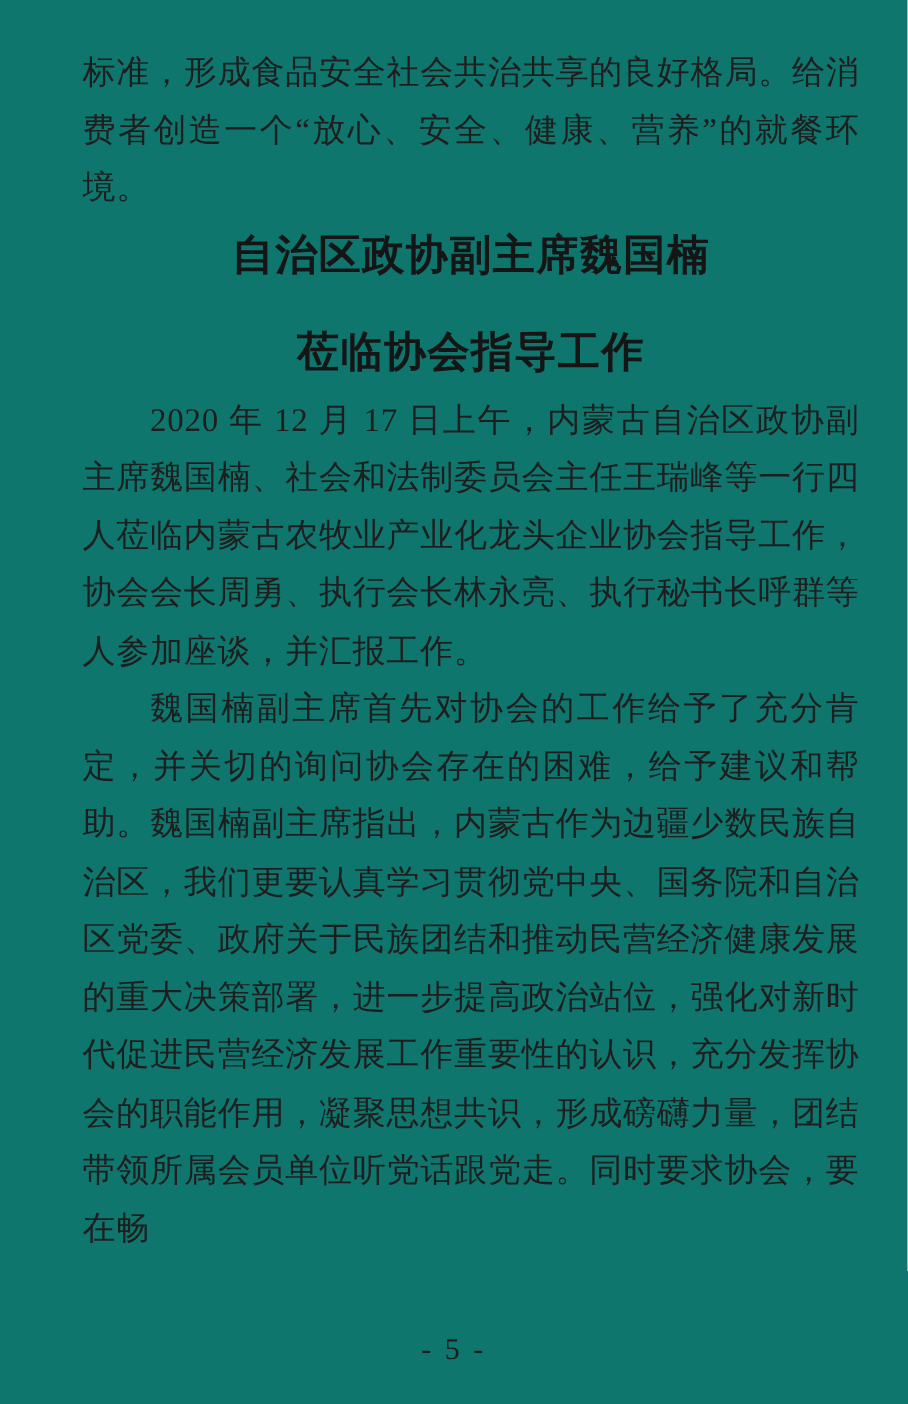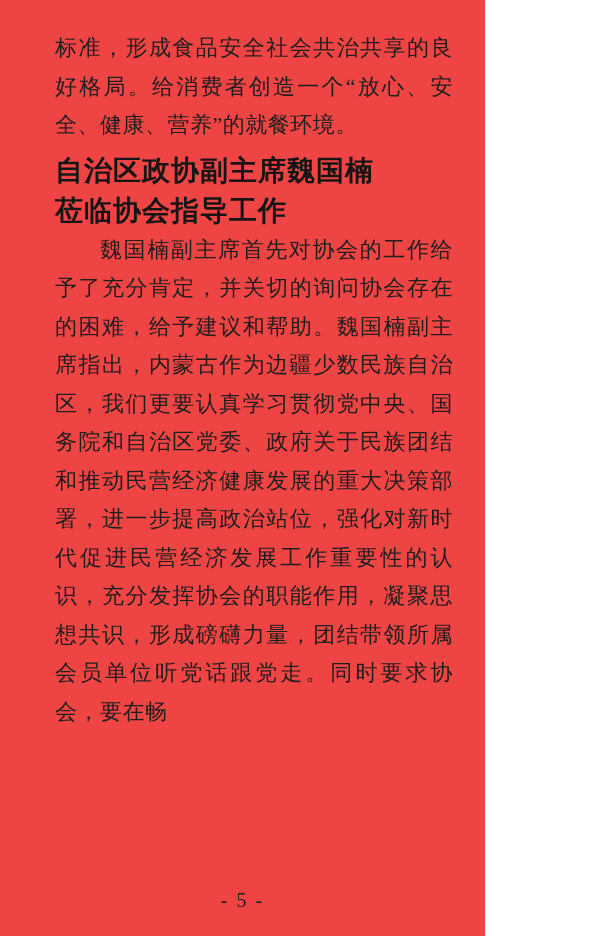--- a/index.html
+++ b/index.html
@@ -2,24 +2,24 @@
 <html><head>
 <meta charset="utf-8">
 <style>
   html, body {
     margin: 0;
     padding: 0;
     background: #ffffff;
   }
   .page {
     position: relative;
-    width: 485px;
+    width: 605px;
     height: 936px;
     box-sizing: border-box;
-    background: #ef4444;
+    background: #0f766e;
     padding: 29px 32px 0 55px;
     overflow: hidden;
     font-family: "Liberation Serif", "DejaVu Serif", serif;
     color: #1e1e1e;
   }
   .body-par {
     margin: 0;
     font-size: 22px;
     line-height: 38.5px;
     text-align: justify;
@@ -32,30 +32,32 @@
   .source-line {
     margin: 0;
     font-size: 22px;
     line-height: 38.5px;
     text-align: right;
     padding-right: 2px;
     letter-spacing: 0.5px;
   }
   .doc-title {
     margin: 0;
+    text-align: center;
     font-size: 28px;
     font-weight: bold;
     line-height: 40px;
     letter-spacing: 1px;
     color: #151515;
   }
   .doc-title.first {
     margin-top: 6px;
   }
   .doc-title.second {
+    margin-top: 25px;
   }
   .after-title {
     margin-top: 5px;
   }
   .page-footer {
     position: absolute;
     left: 0;
     right: 0;
     bottom: 24px;
     text-align: center;
@@ -70,18 +72,19 @@
 <div class="page">
 
   <p class="body-par">标准，形成食品安全社会共治共享的良好格局。给消费者创造一个“放心、安全、健康、营养”的就餐环境。</p>
 
 
 
   <h1 class="doc-title first">自治区政协副主席魏国楠</h1>
 
   <h1 class="doc-title second">莅临协会指导工作</h1>
 
+  <p class="body-par indent after-title">2020 年 12 月 17 日上午，内蒙古自治区政协副主席魏国楠、社会和法制委员会主任王瑞峰等一行四人莅临内蒙古农牧业产业化龙头企业协会指导工作，协会会长周勇、执行会长林永亮、执行秘书长呼群等人参加座谈，并汇报工作。</p>
 
   <p class="body-par indent">魏国楠副主席首先对协会的工作给予了充分肯定，并关切的询问协会存在的困难，给予建议和帮助。魏国楠副主席指出，内蒙古作为边疆少数民族自治区，我们更要认真学习贯彻党中央、国务院和自治区党委、政府关于民族团结和推动民营经济健康发展的重大决策部署，进一步提高政治站位，强化对新时代促进民营经济发展工作重要性的认识，充分发挥协会的职能作用，凝聚思想共识，形成磅礴力量，团结带领所属会员单位听党话跟党走。同时要求协会，要在畅</p>
 
   <div class="page-footer">- 5 -</div>
 
 </div>
 
 </body></html>

